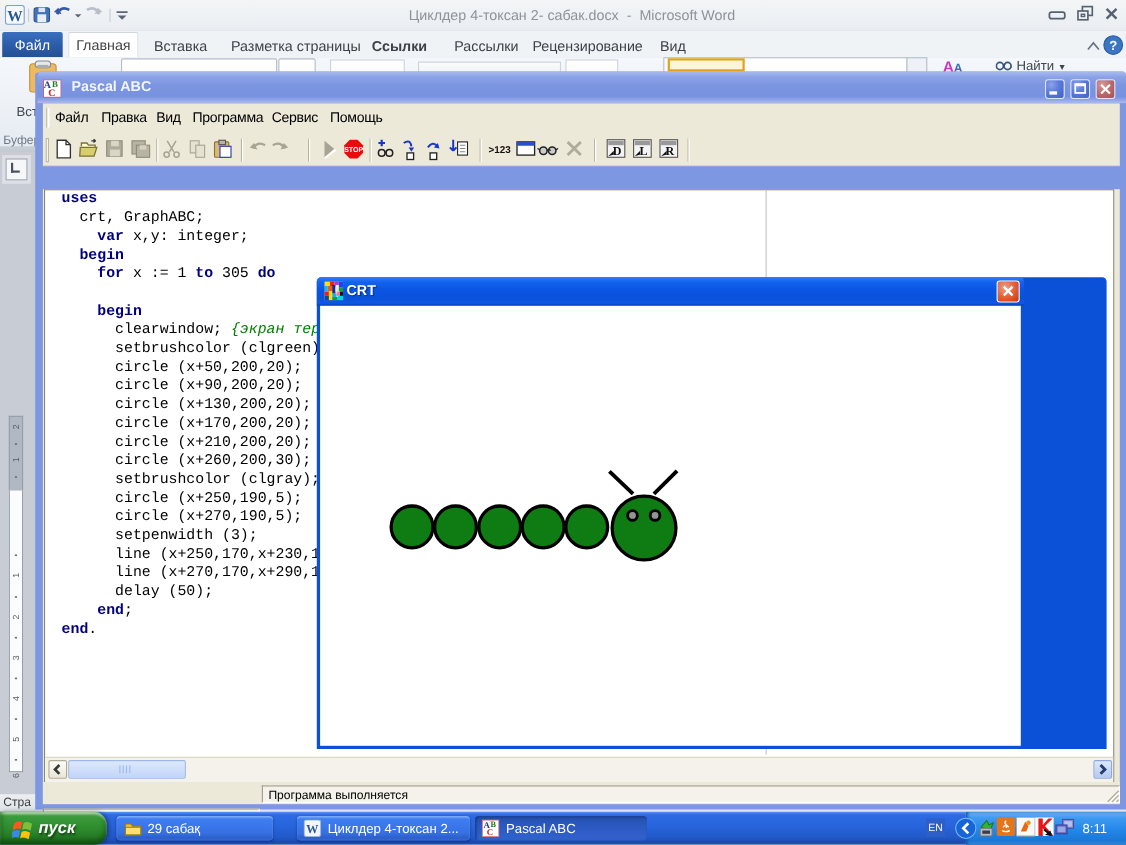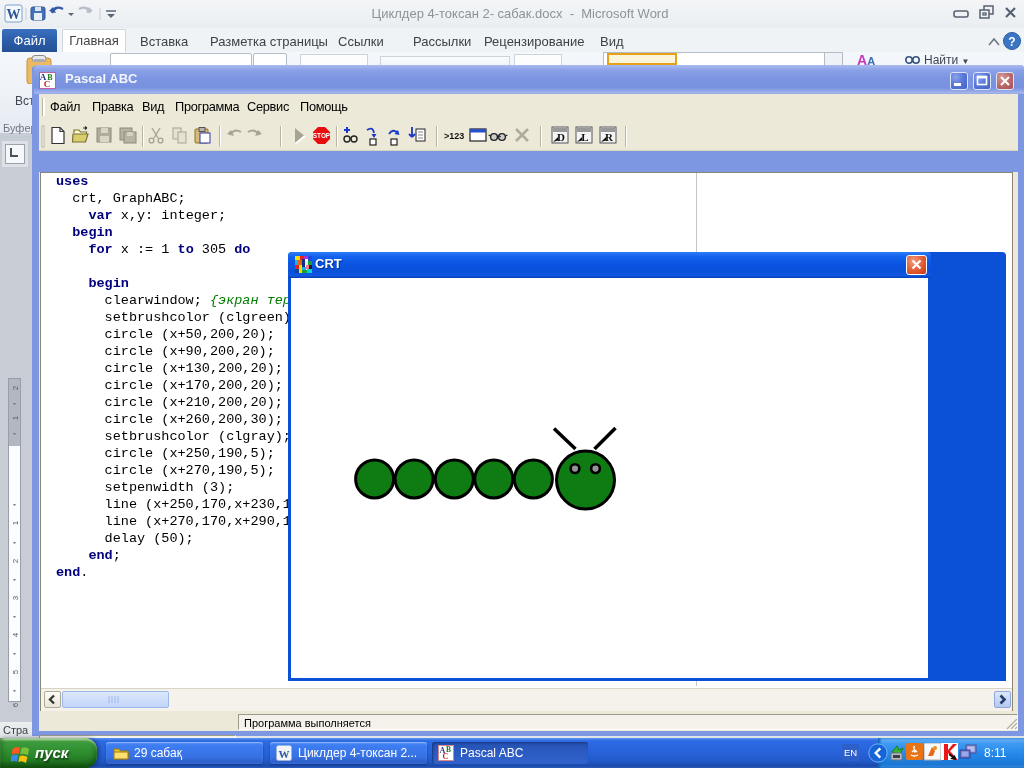--- a/index.html
+++ b/index.html
@@ -79,21 +79,21 @@
 <body>
 <div id="screen">
 
   <div class="abs" id="wtitle"></div>
   <div class="abs" id="wtitletext">Циклдер 4-токсан 2- сабак.docx&nbsp; -&nbsp; Microsoft Word</div>
   <div class="abs" id="wtabs"></div>
   <div class="abs" id="tabfile">Файл</div>
   <div class="abs" id="tabhome">Главная</div>
   <div class="wtab" style="left:140px;top:32px;">Вставка</div>
   <div class="wtab" style="left:210px;top:32px;">Разметка страницы</div>
-  <div class="wtab" style="left:338px;top:32px;">Ссылки</div>
+  <div class="wtab" style="left:338px;top:32px;font-weight:bold;">Ссылки</div>
   <div class="wtab" style="left:413px;top:32px;">Рассылки</div>
   <div class="wtab" style="left:484px;top:32px;">Рецензирование</div>
   <div class="wtab" style="left:600px;top:32px;">Вид</div>
   <div class="abs" id="wribbon"></div>
   <div class="abs" id="wdoc"></div>
   <div class="abs" id="wstatus">
       <span style="position:absolute;left:3px;top:2px;">Стра</span>
     </div>
 
   <svg class="abs" style="left:0;top:0;" width="240" height="28" viewBox="0 0 240 28">
@@ -427,21 +427,21 @@
         </g>
         <g stroke="#000" stroke-width="2.6" fill="#949494">
           <circle cx="284" cy="190.6" r="4.4"></circle>
           <circle cx="304.5" cy="190.6" r="4.4"></circle>
         </g>
       </svg>
     </div>
   </div>
 
   <div class="abs" id="taskbar">
-    <div class="tbtn" style="left:106px;width:157px;">
+    <div class="tbtn" style="left:106px;width:142px;">
       <svg style="position:absolute;left:7px;top:4px;" width="16" height="14" viewBox="0 0 16 14">
         <path d="M1 3 h5 l1.5 2 h7.5 v8 h-14 z" fill="#f0c430" stroke="#9c7c10"></path>
         <path d="M1 6 h14 v7 h-14 z" fill="#ffdf70" stroke="#9c7c10"></path>
       </svg>
       <span class="lbl">29 сабақ</span>
     </div>
     <div class="tbtn" style="left:270px;width:157px;">
       <svg style="position:absolute;left:6px;top:3px;" width="16" height="16" viewBox="0 0 16 16">
         <rect x="0.5" y="0.5" width="15" height="15" rx="2" fill="#f2f6fb" stroke="#9cb4d8"></rect>
         <text x="8" y="12.5" font-size="11" font-weight="bold" font-family="Liberation Serif,serif" fill="#2b5797" text-anchor="middle">W</text>

